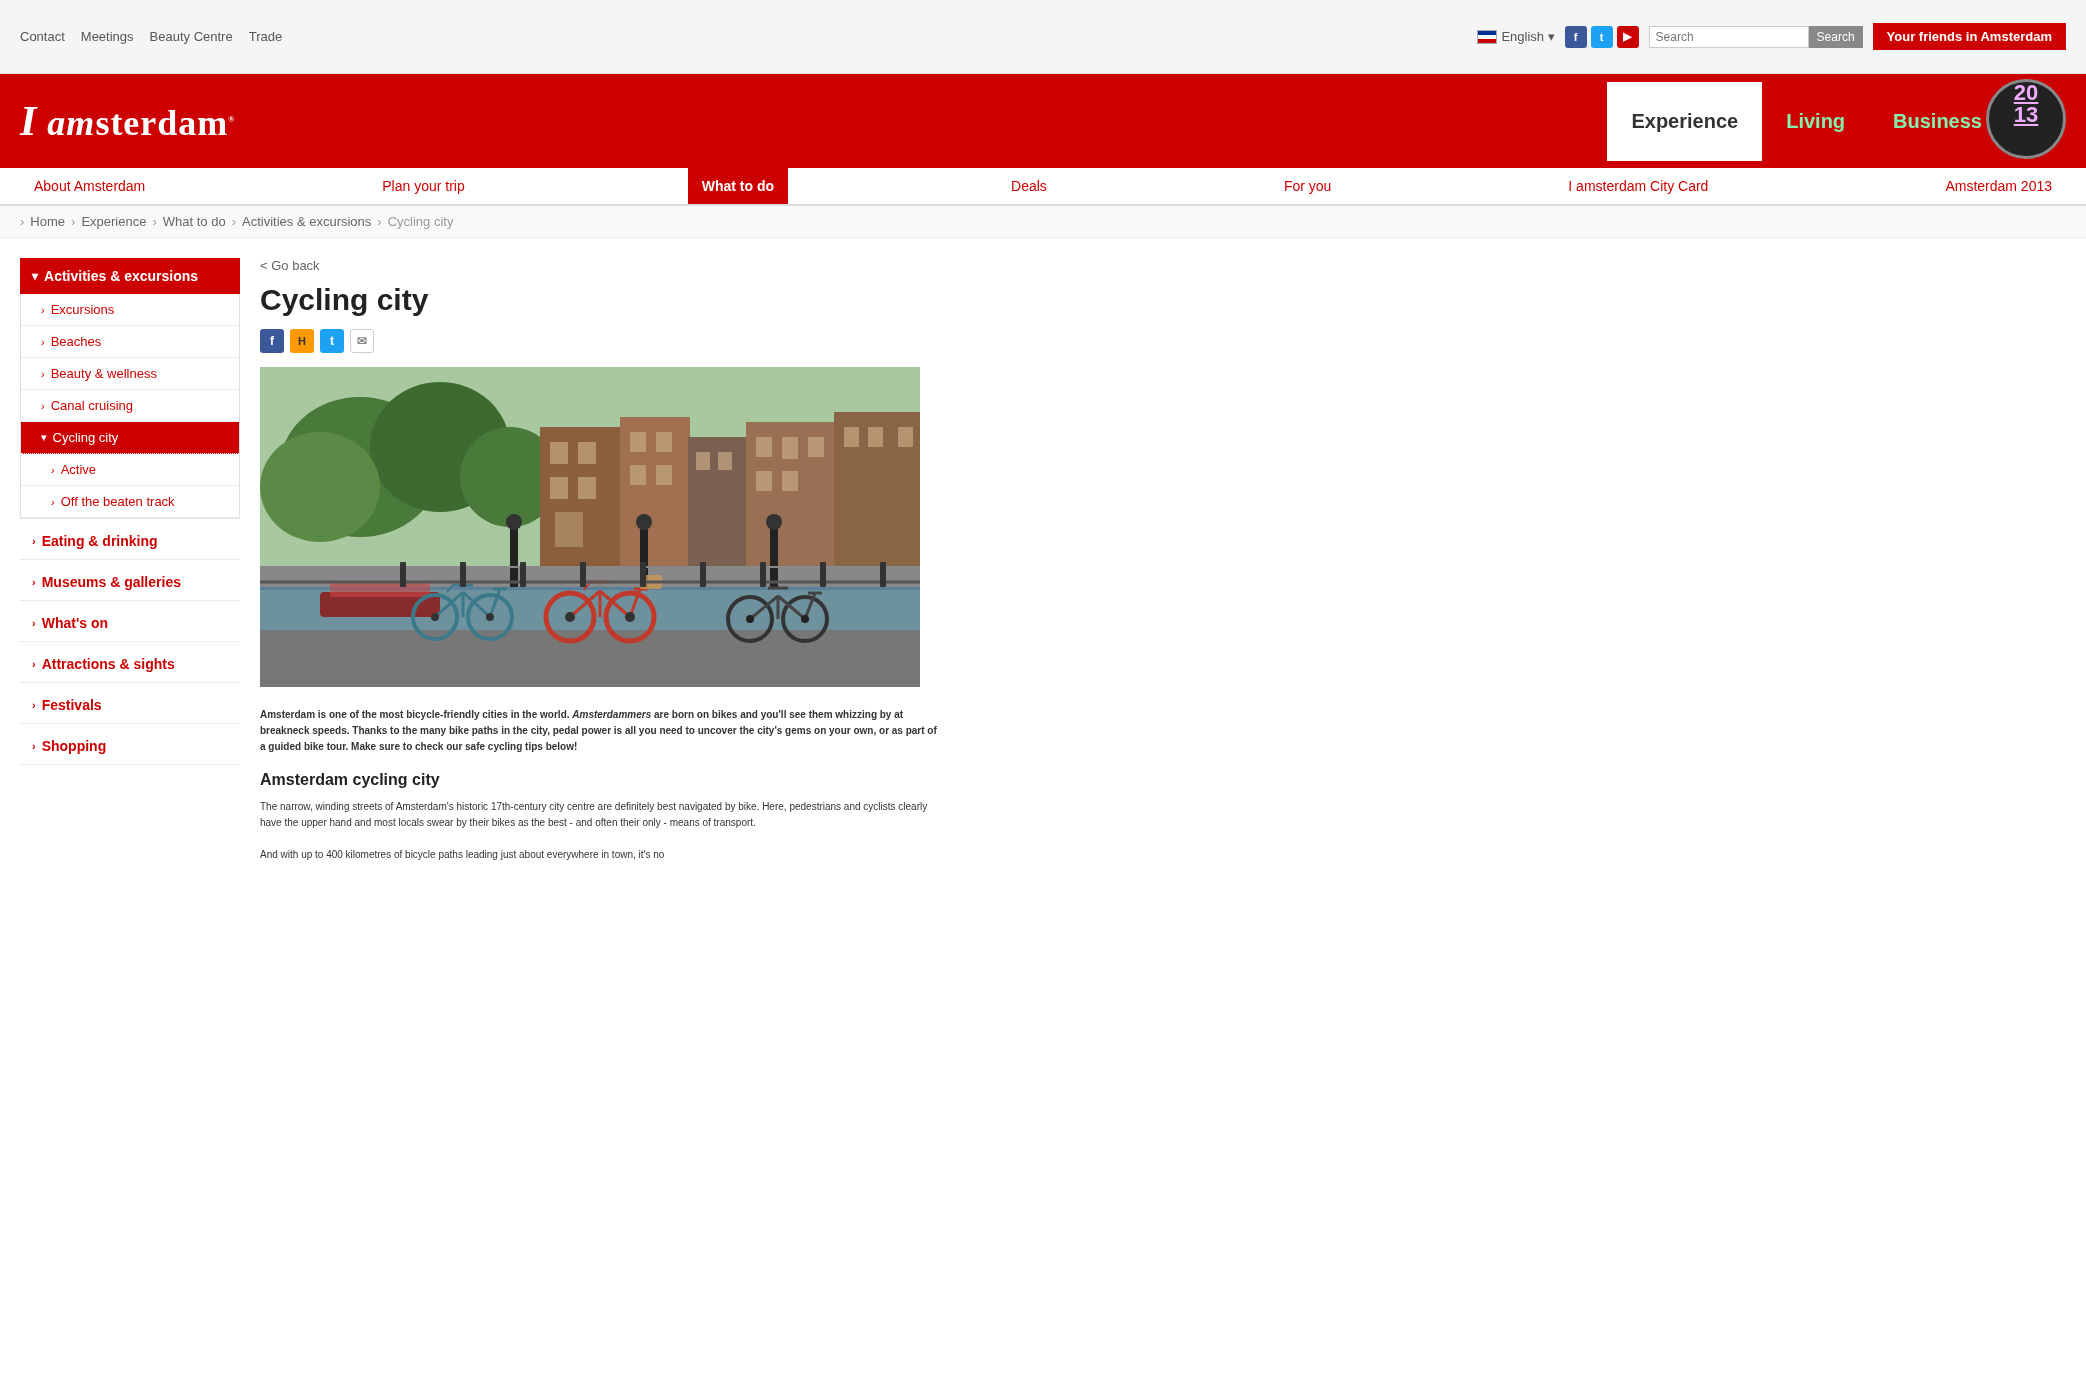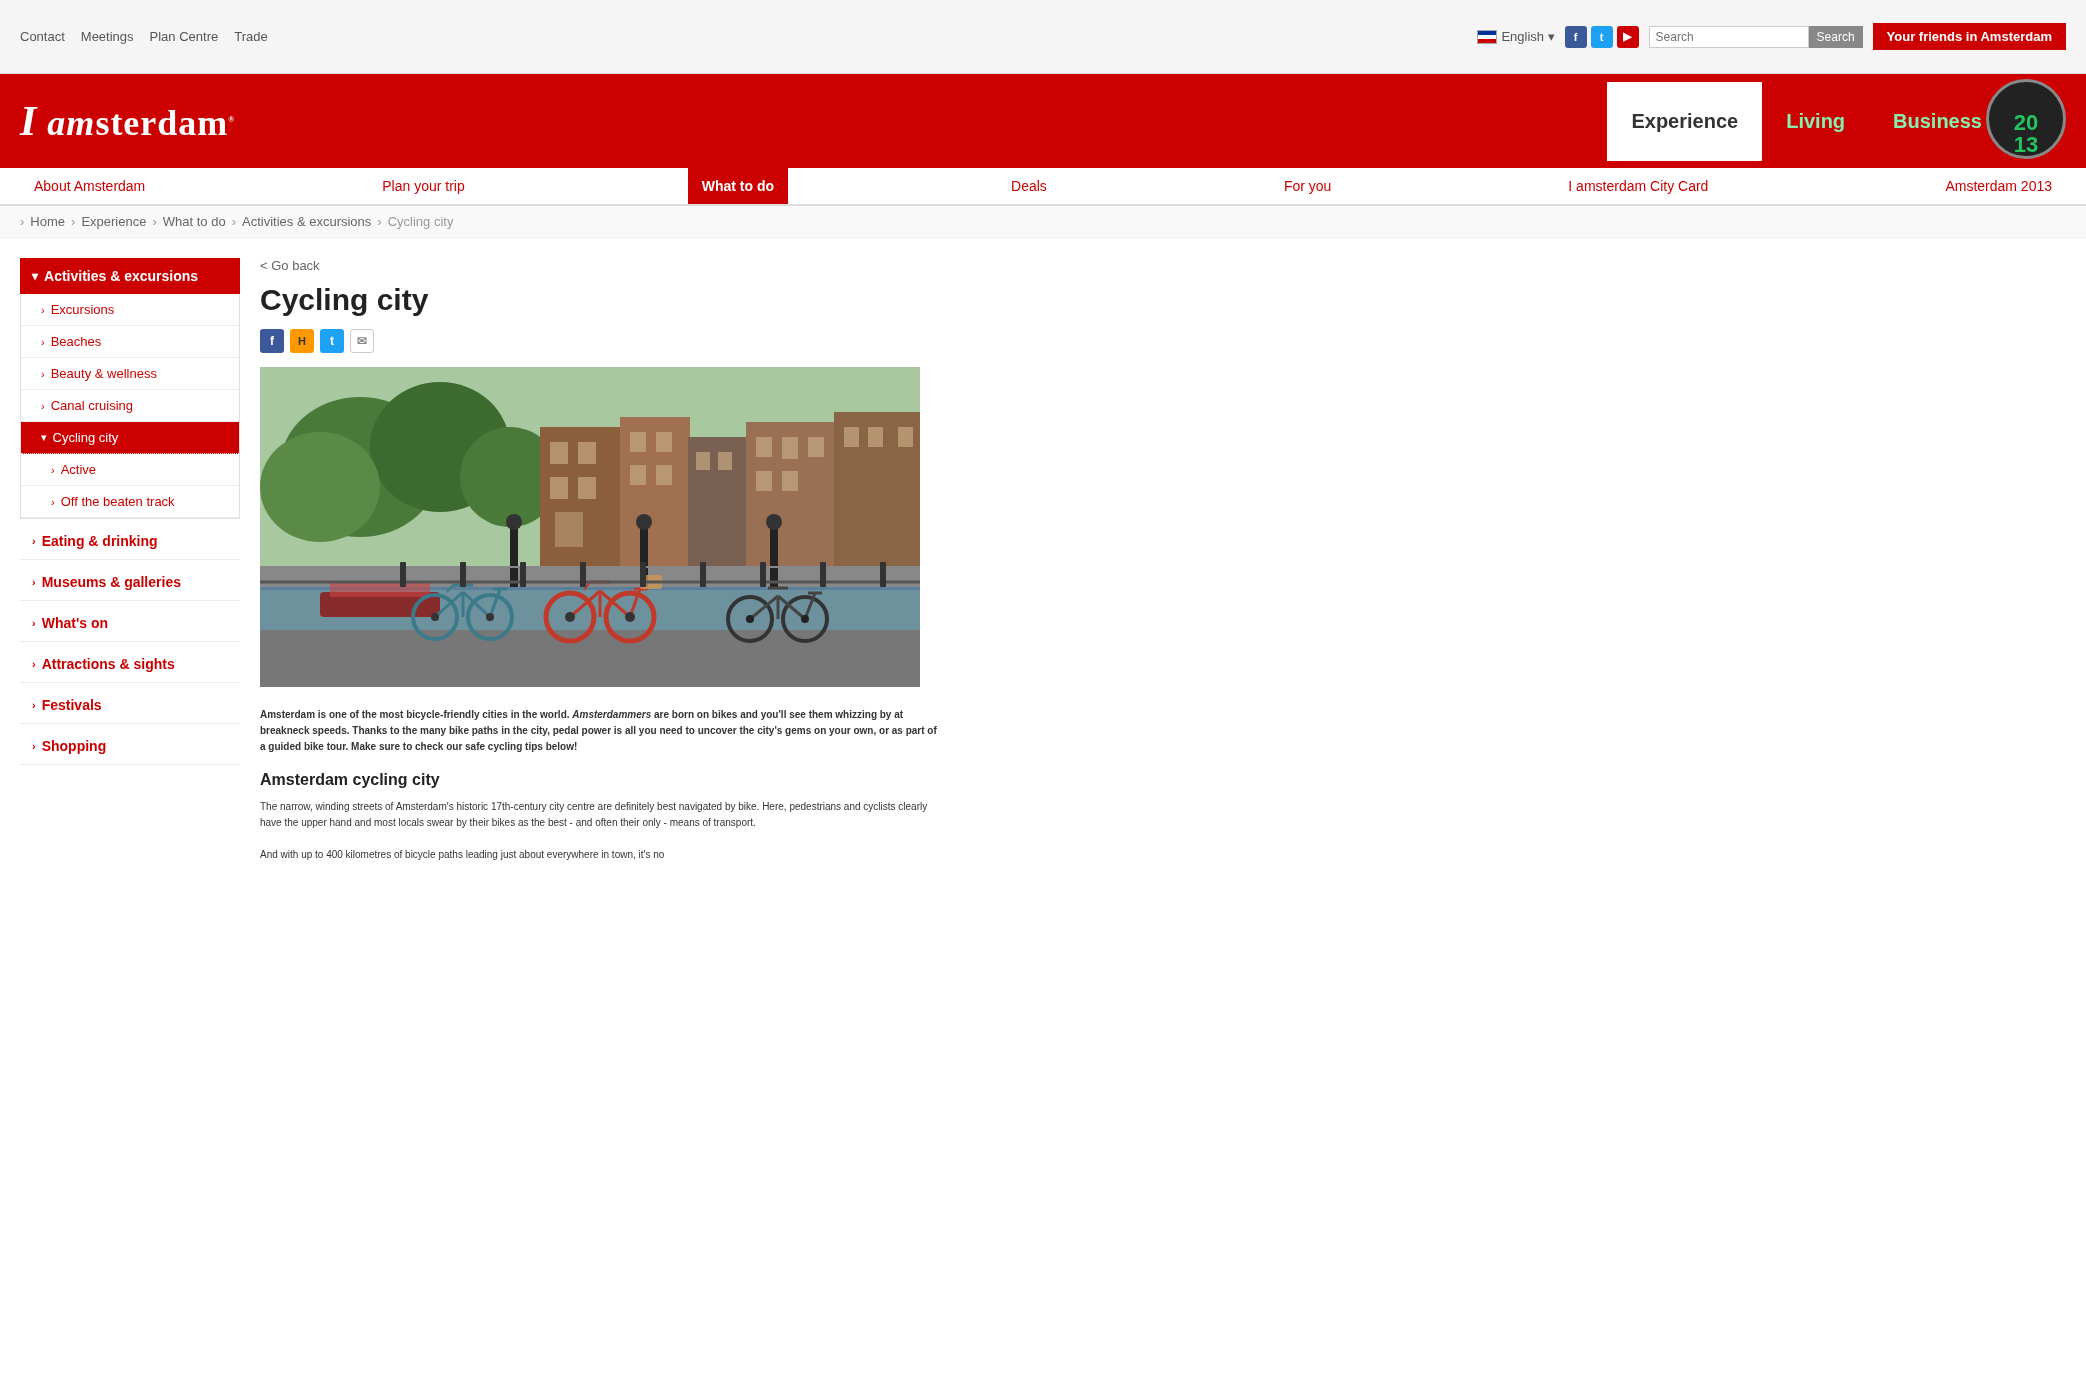--- a/index.html
+++ b/index.html
@@ -137,23 +137,24 @@
       right: 20px;
       top: 5px;
       width: 80px;
       height: 80px;
       border-radius: 50%;
       background: #222;
       border: 3px solid #888;
       display: flex;
       flex-direction: column;
       align-items: center;
-      justify-content: flex-end;
-      color: #22c55e;
-      font-weight: bold;
+      justify-content: flex-start;
+      color: #f0abfc;
+      font-weight: bold;
+      text-decoration: underline;
     }
     .badge-2013 .badge-year {
       font-size: 22px;
       line-height: 1;
     }
 
     
     .sub-nav {
       background: #fff;
       border-bottom: 2px solid #ddd;
@@ -337,21 +338,21 @@
       width: 180px;
       flex-shrink: 0;
     }
   </style>
 </head>
 <body>
 
 <div class="top-bar">
   <a href="#">Contact</a>
   <a href="#">Meetings</a>
-  <a href="#">Plan Centre</a>
+  <a href="#">Beauty Centre</a>
   <a href="#">Trade</a>
   <div class="top-bar-right">
     <div class="flag-lang">
       <span class="flag"></span>
       <span>English</span>
       <span>▾</span>
     </div>
     <div class="social-icons">
       <div class="social-icon fb">f</div>
       <div class="social-icon tw">t</div>

